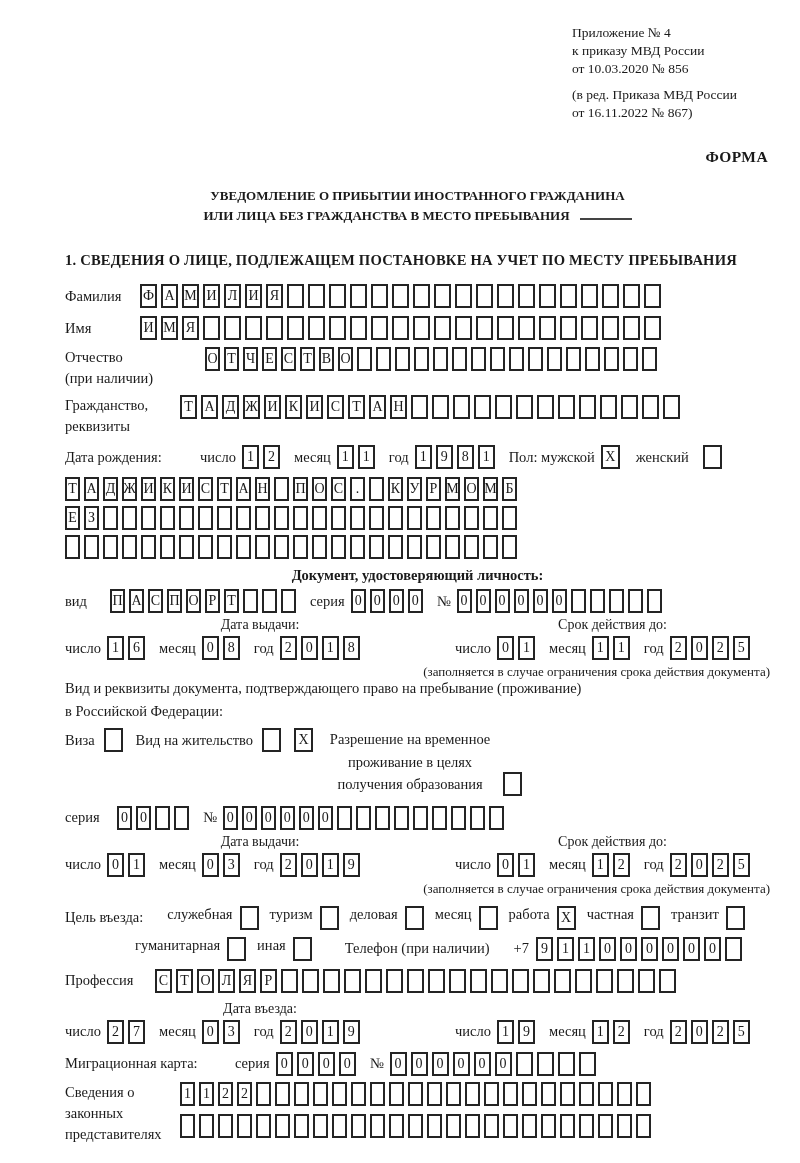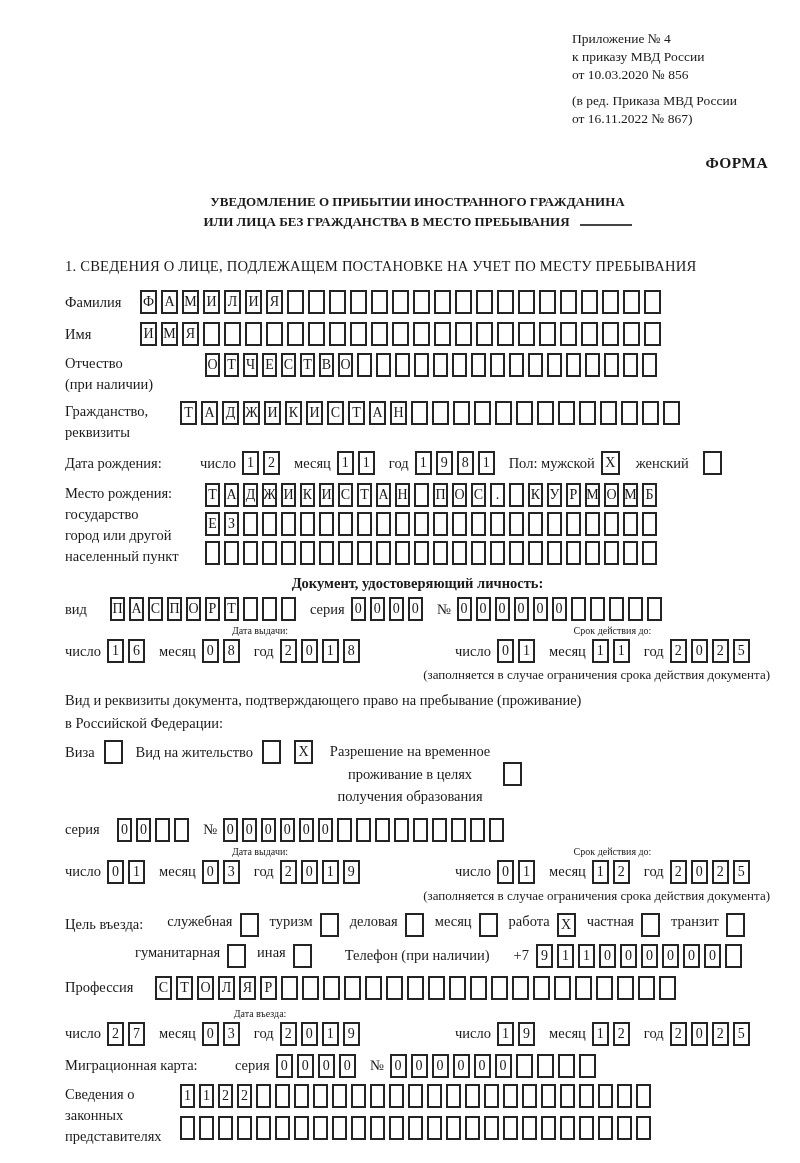--- a/index.html
+++ b/index.html
@@ -1,49 +1,49 @@
 <!DOCTYPE html>
 <html><head>
 <meta charset="utf-8">
 <style>
   *{box-sizing:border-box}
   html,body{margin:0;padding:0;background:#fff}
   body{color:#1a1a1a;font-family:"Liberation Serif",serif;}
-  .page{width:800px;height:1163px;padding:30px 30px 0 65px;overflow:hidden;position:relative;background:#fff}
+  .page{width:800px;height:1163px;padding:24px 30px 0 65px;overflow:hidden;position:relative;background:#fff}
   .annex{margin-left:auto;width:198px;font-size:13.5px;line-height:1.35}
   .annex-gap{height:7px}
   .forma{text-align:right;font-weight:bold;font-size:15.5px;margin:26px 2px 0 0;letter-spacing:.4px}
   .title{text-align:center;font-weight:bold;font-size:13px;margin-top:20px;line-height:1.55}
   .title-underline{display:inline-block;width:52px;border-bottom:2px solid #444;height:13px;margin-left:10px}
-  .h1{font-weight:normal;font-size:14.6px;margin-top:26px;letter-spacing:.2px}
+  .h1{font-weight:bold;font-size:14.6px;margin-top:26px;letter-spacing:.2px}
   .row{display:flex;align-items:flex-start;margin-top:6px}
   .vc{align-items:center}
   .lbl{font-size:14.5px;line-height:21px;flex:none}
   .lbl1{line-height:26px}
   .w75{width:75px}.w115{width:115px}.w140{width:140px}.w135{width:135px}.w170{width:170px}.w45{width:45px}
   .cells{display:inline-flex;flex:none}
   .cell{display:inline-flex;align-items:center;justify-content:center;width:17px;height:24px;border:2px solid #242424;margin-right:4px;font-size:14px;flex:none;background:#fff}
   .sm .cell{width:15px}
   .cbox{display:inline-flex;align-items:center;justify-content:center;width:19px;height:24px;border:2px solid #242424;font-size:14px;flex:none;background:#fff}
   .fl{font-size:14.5px;margin:0 6px 0 10px;flex:none}
   .fl0{font-size:14.5px;margin-right:6px;flex:none}
   .col{display:flex;flex-direction:column}
   .mb{margin-bottom:5px}
   .doc-heading{text-align:center;font-weight:bold;font-size:14.5px;margin-top:8px}
   .dategroup{margin-top:4px}
-  .dg-head{display:flex;font-size:10px;margin-top:4px}
+  .dg-head{display:flex;font-size:14px;margin-top:4px}
   .dg-h-left{width:390px;text-align:center}
   .dg-h-right{flex:1;text-align:center}
   .dg-row{display:flex;align-items:center;margin-top:3px}
   .dg-part{display:flex;align-items:center;width:390px;flex:none}
   .dg-right{width:auto}
   .dg-note{text-align:right;font-size:13px;margin-top:4px}
-  .stay-line{font-size:14.5px;margin-top:9px}
+  .stay-line{font-size:14.5px;}
   .permit-row{display:flex;align-items:flex-start;margin-top:8px}
-  .p-opt{display:flex;align-items:center;margin-right:13px}
+  .p-opt{display:flex;align-items:flex-end;margin-right:13px}
   .p-lbl{font-size:14.5px;margin-right:9px;line-height:24px}
   .p-lbl.c{width:158px;text-align:center;line-height:1.55}
   .p-lbl.c2{width:168px;text-align:center;line-height:1.55}
   .opts{display:inline-flex;align-items:center}
   .opt{display:inline-flex;margin-right:11px}
   .opt-label{font-size:14.5px;margin-right:7px}
   .purpose2{padding-left:70px;margin-top:7px}
   .plus7{font-size:14.5px;margin:0 7px 0 18px;flex:none}
 </style>
 </head>
@@ -216,26 +216,20 @@
         <span class="cell filled">8</span>
         <span class="cell filled">1</span>
       </span>
     <span class="fl">Пол: мужской</span>
     <span class="cbox">X</span>
     <span class="fl" style="margin-left:16px">женский</span>
     <span class="cbox" style="margin-left:8px"></span>
   </div>
 
   <div class="row" style="margin-top:8px">
-    <span class="lbl w140">
-      <div>Место рождения:</div>
-      <div>государство</div>
-      <div>город или другой</div>
-      <div>населенный пункт</div>
-    </span>
     <span class="col">
       <span class="cells sm mb">
           <span class="cell filled">Т</span>
           <span class="cell filled">А</span>
           <span class="cell filled">Д</span>
           <span class="cell filled">Ж</span>
           <span class="cell filled">И</span>
           <span class="cell filled">К</span>
           <span class="cell filled">И</span>
           <span class="cell filled">С</span>

